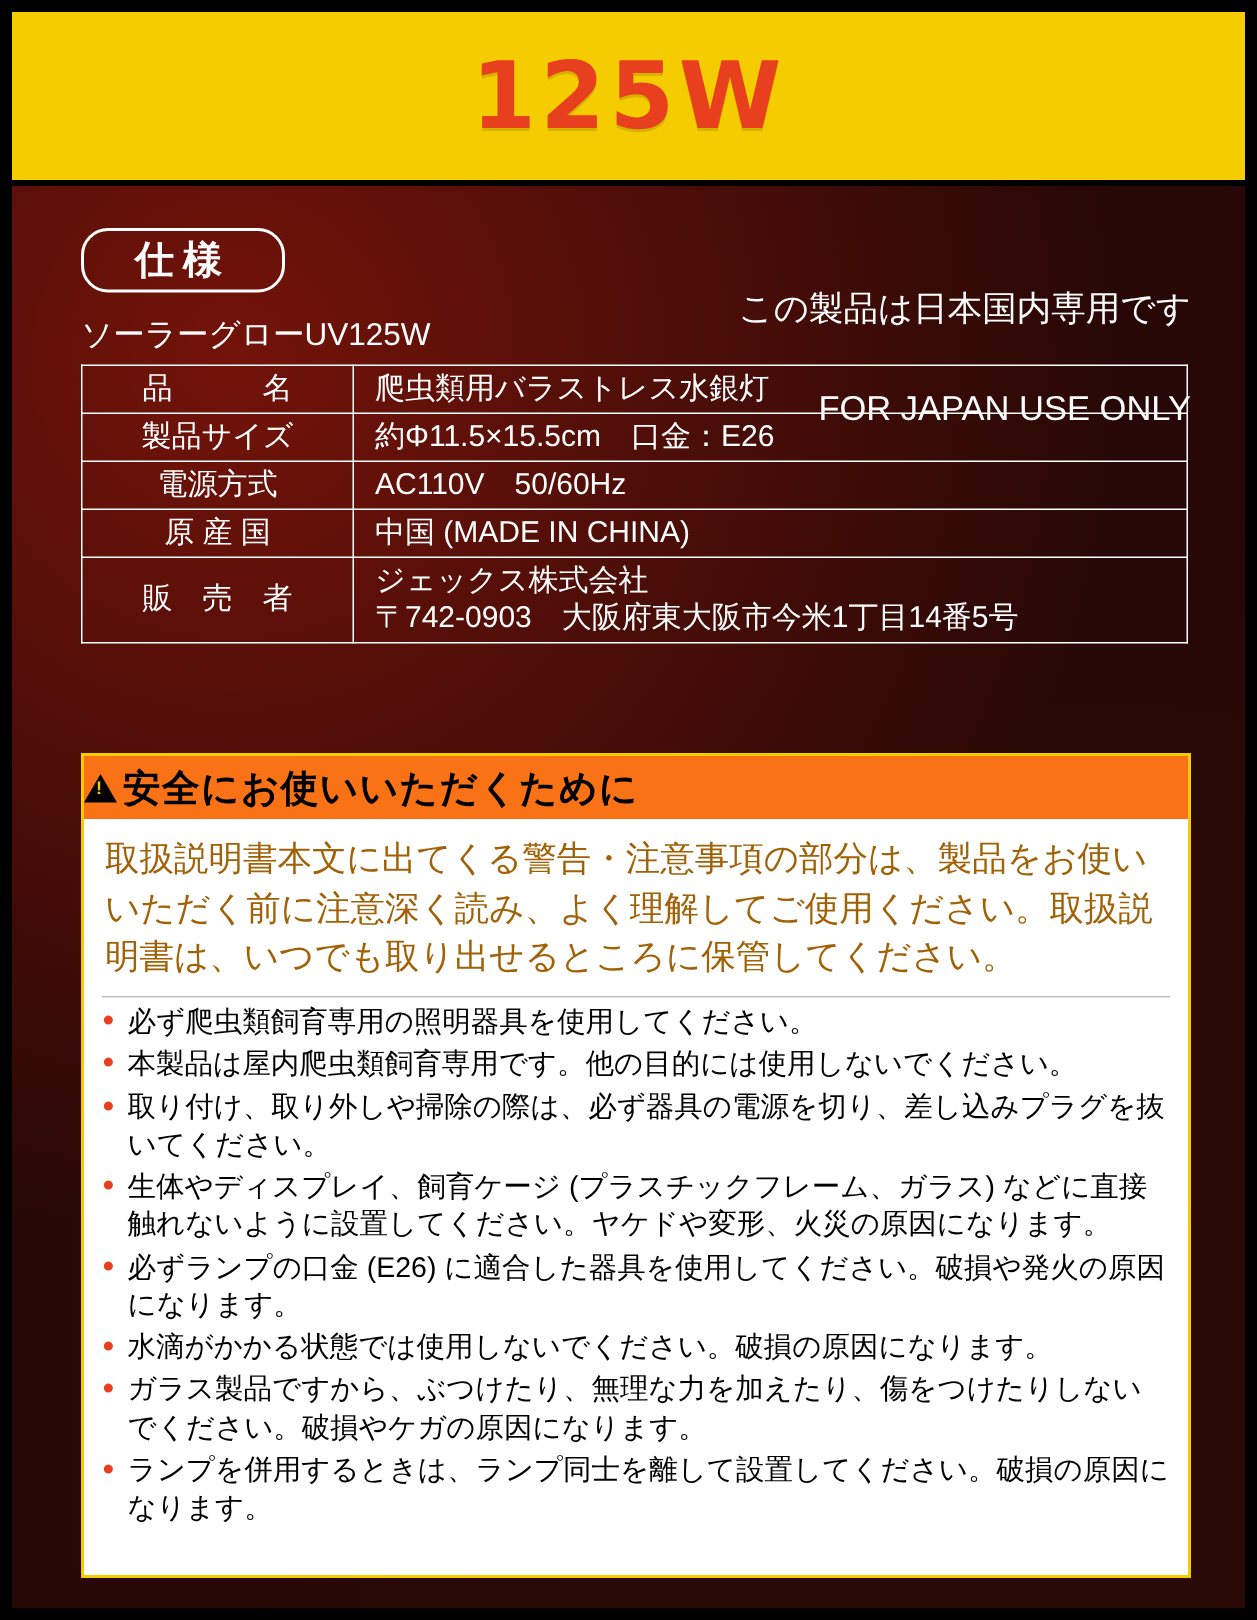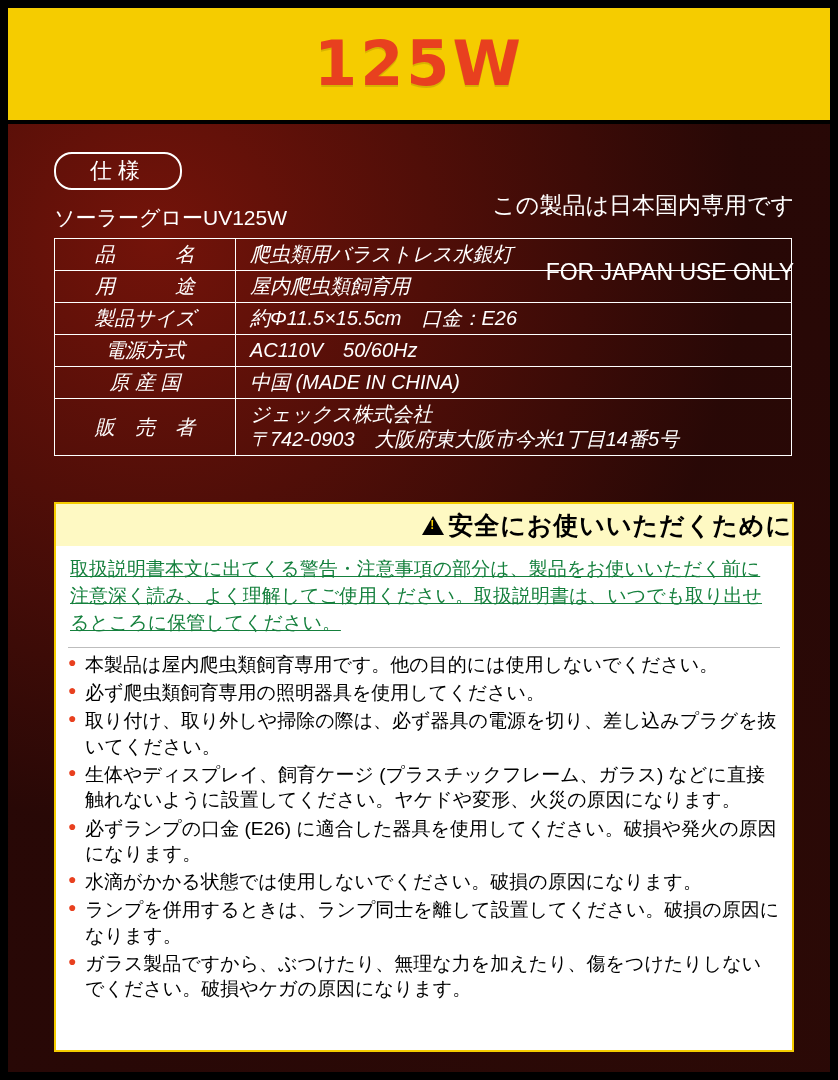--- a/index.html
+++ b/index.html
@@ -66,22 +66,22 @@
     position: absolute;
     left: 46px;
     top: 28px;
     width: 740px;
   }
   .spec-badge {
     display: inline-block;
     border: 2px solid #ffffff;
     border-radius: 18px;
     color: #ffffff;
-    font-size: 22px;
-    font-weight: normal;
+    font-size: 26px;
+    font-weight: bold;
     padding: 5px 34px;
     letter-spacing: 6px;
     line-height: 1.1;
   }
   .japan-only {
     position: absolute;
     right: 0;
     top: 4px;
     text-align: right;
     color: #ffffff;
@@ -96,21 +96,20 @@
     font-size: 21px;
     margin-top: 14px;
     margin-bottom: 6px;
     letter-spacing: 0px;
   }
 
   table.spec-table {
     border-collapse: collapse;
     width: 738px;
     table-layout: fixed;
-    font-style: italic;
   }
   table.spec-table td {
     border: 1px solid #ffffff;
     color: #ffffff;
     font-size: 20px;
     padding: 3px 6px;
     line-height: 1.25;
     vertical-align: middle;
   }
   table.spec-table td.label {
@@ -130,24 +129,24 @@
     left: 46px;
     top: 378px;
     width: 740px;
     height: 550px;
     background: #ffffff;
     border: 2px solid #f5cc00;
     box-sizing: border-box;
   }
   .safety-title-bar {
     height: 42px;
-    background: #fef9c3;
+    background: #f97316;
     display: flex;
     align-items: center;
-    justify-content: flex-end;
+    justify-content: flex-start;
     gap: 4px;
   }
   .warn-tri {
     display: inline-block;
     width: 0; height: 0;
     position: relative;
     border-left: 11px solid transparent;
     border-right: 11px solid transparent;
     border-bottom: 19px solid #000;
   }
@@ -162,24 +161,23 @@
     line-height: 1;
   }
   .safety-title {
     font-size: 25px;
     font-weight: bold;
     color: #000;
     letter-spacing: 1px;
   }
   .safety-intro {
     padding: 10px 14px 4px 14px;
-    font-size: 19px;
+    font-size: 23px;
     line-height: 1.42;
-    color: #15803d;
-    text-decoration: underline;
+    color: #a16207;
   }
   .safety-divider {
     height: 1px;
     background: #bdbdbd;
     margin: 6px 12px 4px 12px;
   }
   .bullet-list {
     margin: 0;
     padding: 0 12px 0 12px;
     list-style: none;
@@ -220,24 +218,20 @@
         <div>FOR JAPAN USE ONLY</div>
       </div>
 
       <div class="model-name">ソーラーグローUV125W</div>
 
       <table class="spec-table">
         <tbody>
           <tr>
             <td class="label">品　　　名</td>
             <td class="value">爬虫類用バラストレス水銀灯</td>
-          </tr>
-          <tr>
-            <td class="label">用　　　途</td>
-            <td class="value">屋内爬虫類飼育用</td>
           </tr>
           <tr>
             <td class="label">製品サイズ</td>
             <td class="value">約Φ11.5×15.5cm　口金：E26</td>
           </tr>
           <tr>
             <td class="label">電源方式</td>
             <td class="value">AC110V　50/60Hz</td>
           </tr>
           <tr>
@@ -254,25 +248,25 @@
     </div>
 
     <div class="safety-card">
       <div class="safety-title-bar">
         <span class="warn-tri"></span>
         <span class="safety-title">安全にお使いいただくために</span>
       </div>
       <div class="safety-intro">取扱説明書本文に出てくる警告・注意事項の部分は、製品をお使いいただく前に注意深く読み、よく理解してご使用ください。取扱説明書は、いつでも取り出せるところに保管してください。</div>
       <div class="safety-divider"></div>
       <ul class="bullet-list">
+        <li>必ず爬虫類飼育専用の照明器具を使用してください。</li>
         <li>本製品は屋内爬虫類飼育専用です。他の目的には使用しないでください。</li>
-        <li>必ず爬虫類飼育専用の照明器具を使用してください。</li>
         <li>取り付け、取り外しや掃除の際は、必ず器具の電源を切り、差し込みプラグを抜いてください。</li>
         <li>生体やディスプレイ、飼育ケージ (プラスチックフレーム、ガラス) などに直接触れないように設置してください。ヤケドや変形、火災の原因になります。</li>
         <li>必ずランプの口金 (E26) に適合した器具を使用してください。破損や発火の原因になります。</li>
         <li>水滴がかかる状態では使用しないでください。破損の原因になります。</li>
+        <li>ガラス製品ですから、ぶつけたり、無理な力を加えたり、傷をつけたりしないでください。破損やケガの原因になります。</li>
         <li>ランプを併用するときは、ランプ同士を離して設置してください。破損の原因になります。</li>
-        <li>ガラス製品ですから、ぶつけたり、無理な力を加えたり、傷をつけたりしないでください。破損やケガの原因になります。</li>
       </ul>
     </div>
 
   </div>
 </div>
 
 </body></html>

